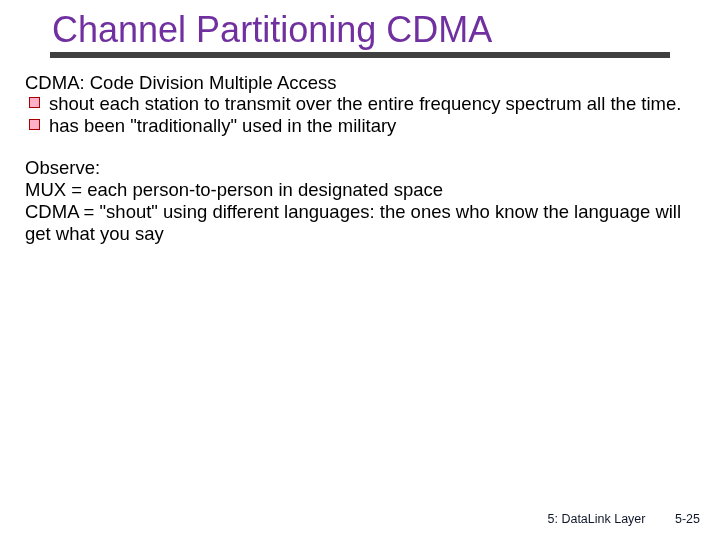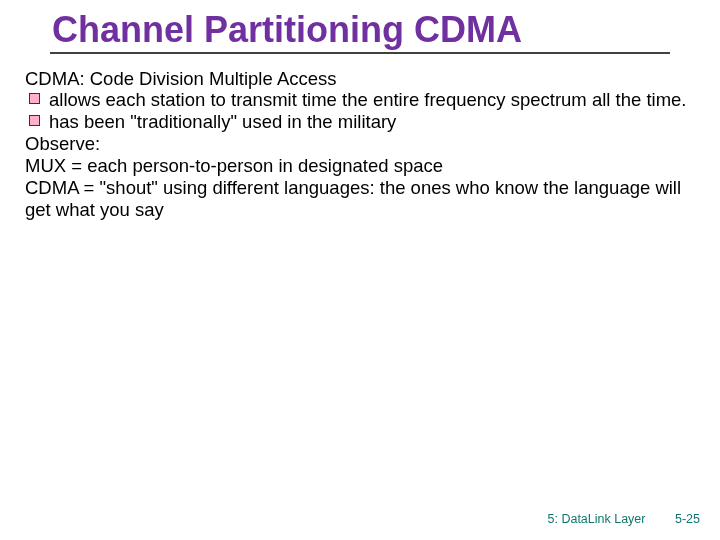--- a/index.html
+++ b/index.html
@@ -1,51 +1,51 @@
 <!DOCTYPE html>
 <html><head>
 <meta charset="utf-8">
 <style>
   * { margin: 0; padding: 0; box-sizing: border-box; }
   html, body { width: 720px; height: 540px; background: #fff; font-family: "Comic Sans MS", "Comic Sans", cursive, sans-serif; overflow: hidden; }
   .slide { width: 720px; height: 540px; position: relative; padding: 10px 25px 0 25px; color: #000; }
   .title-wrap { width: 620px; margin: 0 auto 14px auto; }
-  .title { font-size: 36px; color: #7030A0; font-weight: 700; line-height: 1.1; border-bottom: 2px solid #404040; padding: 0 2px 2px 2px; }
+  .title { font-size: 36px; color: #7030A0; font-weight: 400; line-height: 1.1; border-bottom: 6px solid #404040; padding: 0 2px 2px 2px; }
   .content { font-size: 18.5px; line-height: 1.18; }
   .subhead { margin-top: 4px; }
   ul.bullets { list-style: none; padding: 0; margin: 0; }
   ul.bullets > li { position: relative; padding-left: 24px; margin: 0; }
   ul.bullets > li::before {
     content: "";
     position: absolute;
     left: 4px;
     top: 4px;
     width: 11px; height: 11px;
     border: 1.5px solid #a00;
     background: #ffb0c8;
     box-sizing: border-box;
   }
   ul.bullets > li.small { font-size: 16.5px; }
   ul.bullets > li.small::before { top: 3px; }
-  .observe { }
-  .footer { position: absolute; bottom: 14px; right: 20px; font-size: 12.5px; color: #0f766e; }
+  .observe { margin-top: 20px; }
+  .footer { position: absolute; bottom: 14px; right: 20px; font-size: 12.5px; color: #0f172a; }
   .slidenum { display: inline-block; margin-left: 26px; }
 </style>
 </head>
 <body>
 
 <div class="slide">
   <div class="title-wrap">
     <div class="title">Channel Partitioning CDMA</div>
   </div>
 
   <div class="content">
     <div class="subhead">CDMA: Code Division Multiple Access</div>
     <ul class="bullets">
-      <li><span>allows each station to transmit time the entire frequency spectrum all the time.</span></li>
+      <li><span>shout each station to transmit over the entire frequency spectrum all the time.</span></li>
       <li><span>has been "traditionally" used in the military</span></li>
     </ul>
 
     <div class="observe">
       <div>Observe:</div>
       <div>MUX = each person-to-person in designated space</div>
       <div>CDMA = "shout" using different languages: the ones who know the language will get what you say</div>
     </div>
   </div>
 

